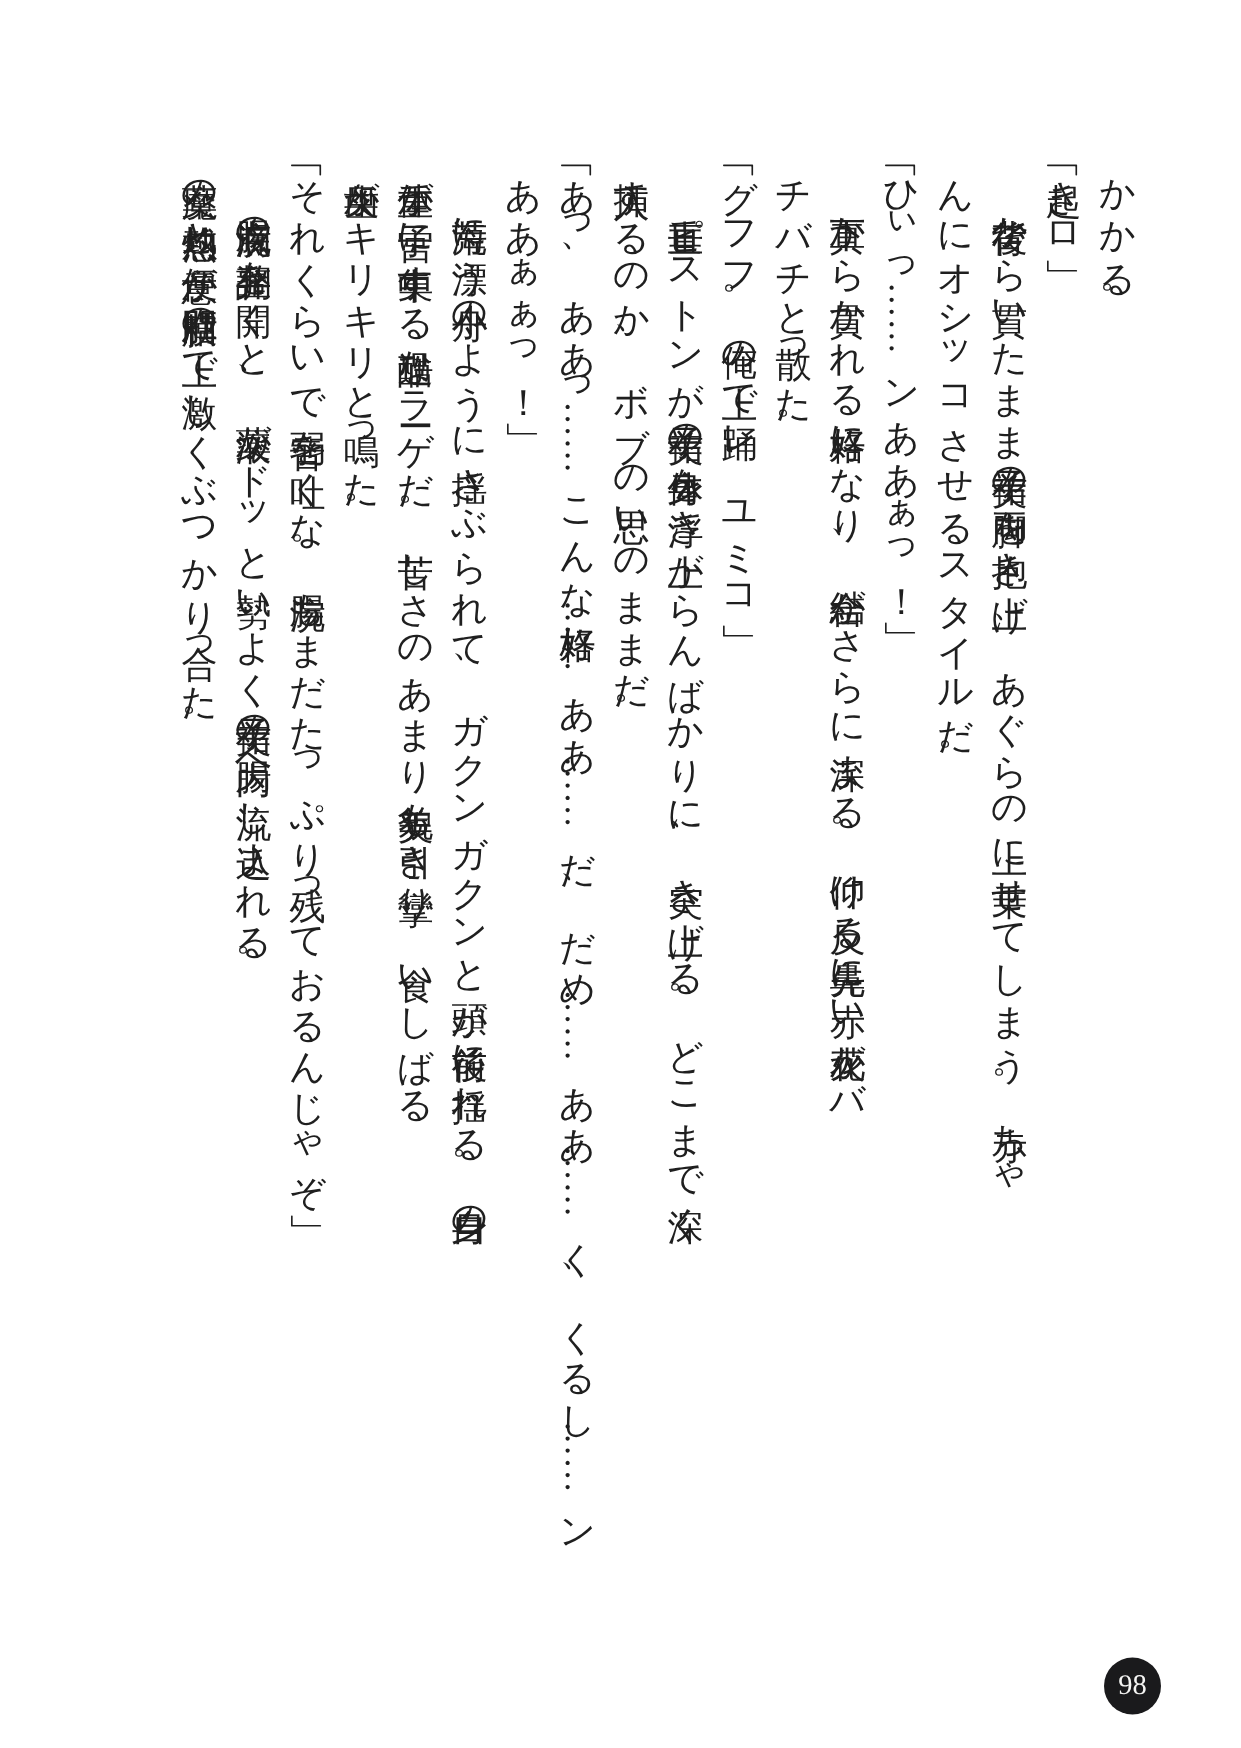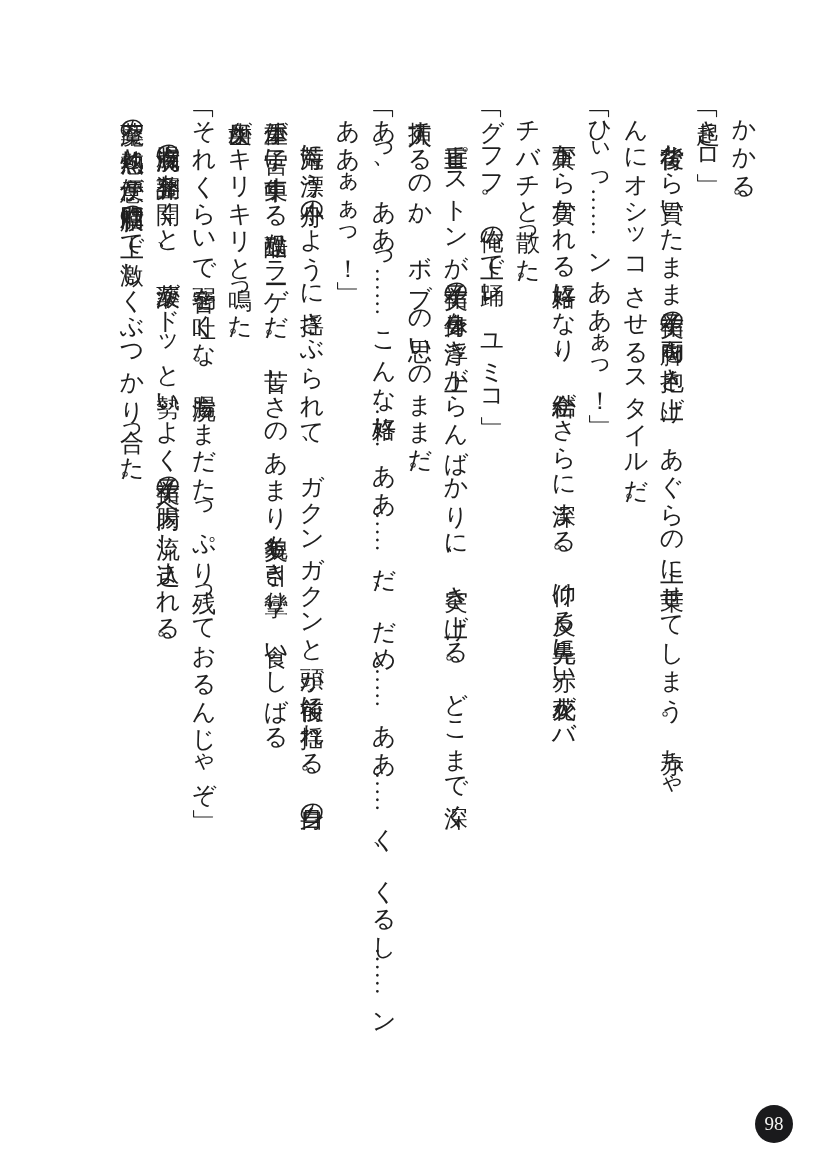--- a/index.html
+++ b/index.html
@@ -32,21 +32,21 @@
     letter-spacing: 0.3px;
     font-weight: 400;
   }
   .vline {
     margin: 0;
     white-space: pre;
     height: 922px;
   }
   .page-badge {
     position: absolute;
-    left: 755px;
+    left: 736px;
     top: 1105px;
     width: 38px;
     height: 38px;
     border-radius: 50%;
     background: #1a1a1c;
     color: #f5f5f3;
     display: flex;
     align-items: center;
     justify-content: center;
     font-size: 19px;

